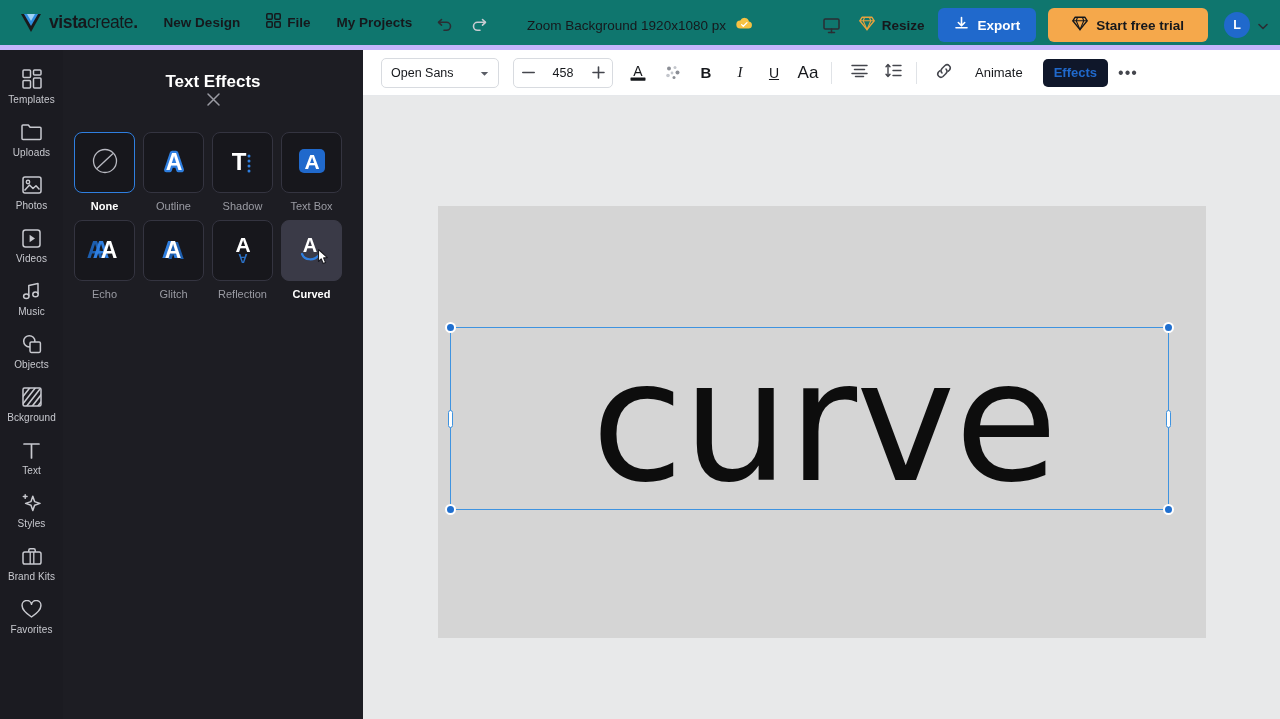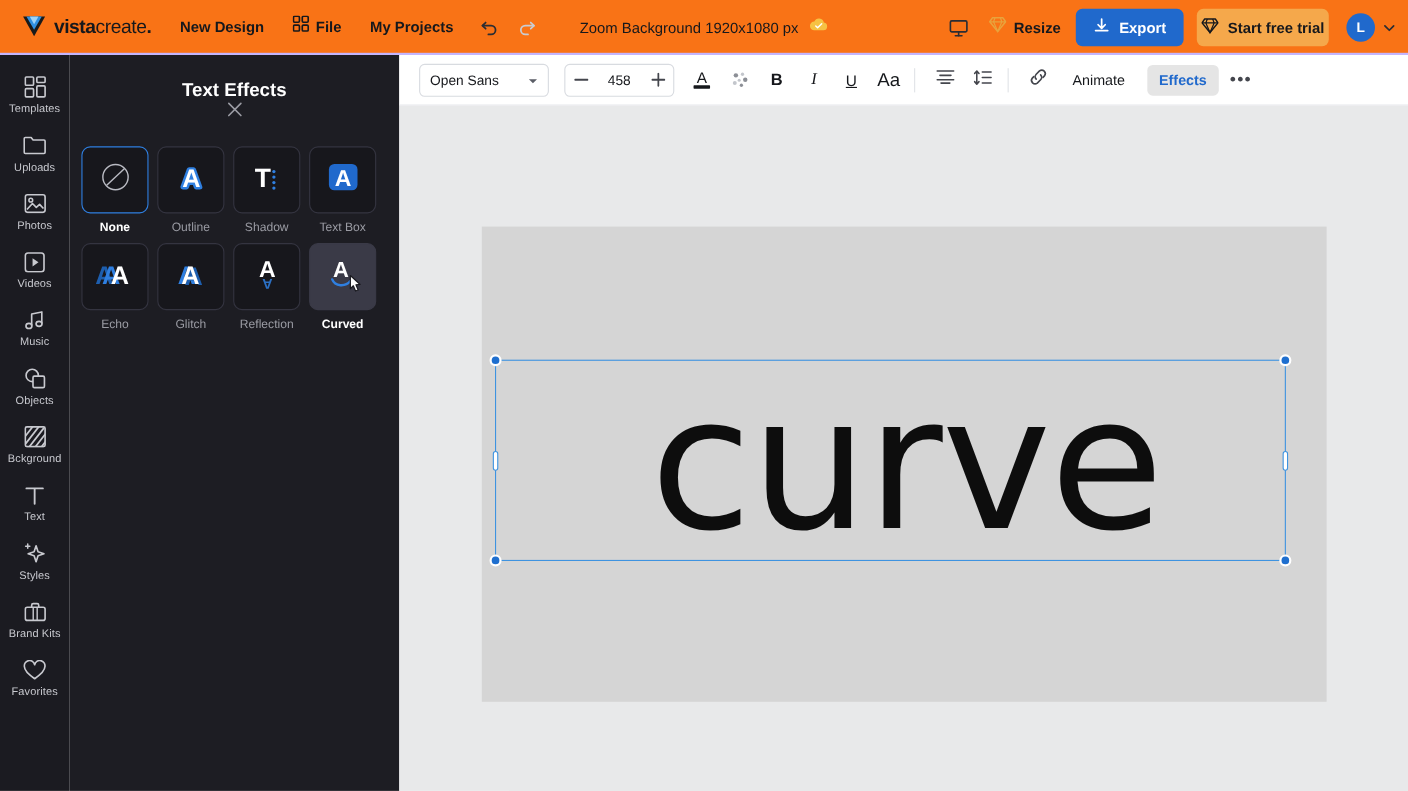--- a/index.html
+++ b/index.html
@@ -7,21 +7,21 @@
     width: 1280px; height: 719px;
     font-family: "Liberation Sans", sans-serif;
     background: #ffffff;
     overflow: hidden;
   }
   .app { position: relative; width: 1280px; height: 719px; }
 
   
   .header {
     position: absolute; top: 0; left: 0; width: 1280px; height: 50px;
-    background: #f97316; border-bottom: 2px solid #c4b5fd;
+    background: #0f766e; border-bottom: 5px solid #c4b5fd;
     display: flex; align-items: center;
   }
   .logo-wrap { display: flex; align-items: center; margin-left: 20px; gap: 7px; }
   .logo-mark { width: 22px; height: 20px; position: relative; }
   .logo-text {
     font-size: 17.5px; font-weight: bold; color: #16181c; letter-spacing: -0.4px;
   }
   .logo-text .light { font-weight: normal; }
   .logo-dot { font-weight: bold; }
   .hdr-link {
@@ -50,21 +50,21 @@
   }
   .resize-btn .lbl { font-size: 13.5px; font-weight: bold; color: #16181c; }
   .btn-export {
     display: flex; align-items: center; gap: 8px;
     background: #2069cc; color: #fff; border-radius: 6px;
     height: 34px; padding: 0 16px; font-size: 13.5px; font-weight: bold; cursor: pointer;
   }
   .btn-trial {
     display: flex; align-items: center; gap: 8px;
     background: #f5a84b; color: #16181c; border-radius: 6px;
-    height: 34px; padding: 0 4px; font-size: 13.5px; font-weight: bold;
+    height: 34px; padding: 0 24px; font-size: 13.5px; font-weight: bold;
     cursor: pointer; margin-left: 12px;
   }
   .avatar {
     width: 26px; height: 26px; border-radius: 50%; background: #2069cc;
     color: #fff; font-size: 12.5px; font-weight: bold;
     display: flex; align-items: center; justify-content: center;
     margin-left: 16px; cursor: pointer;
   }
   .caret-sm { margin-left: 8px; cursor: pointer; }
 
@@ -140,21 +140,21 @@
     cursor: pointer; margin-left: 4px; border-radius: 4px;
   }
   .tb-sep { width: 1px; height: 22px; background: #e0e3e7; margin: 0 8px; }
   .tb-text {
     font-size: 13px; color: #16181c; font-weight: normal; padding: 0 10px;
     height: 28px; display: flex; align-items: center; border-radius: 5px; cursor: pointer;
   }
   .tb-effects {
     font-size: 13px; color: #2069cc; font-weight: bold; padding: 0 11px;
     height: 28px; display: flex; align-items: center;
-    background: #e5e5e5; border-radius: 5px; cursor: pointer;
+    background: #0f172a; border-radius: 5px; cursor: pointer;
   }
   .tb-dots { color: #44464d; font-size: 16px; letter-spacing: 1px; padding: 0 10px; cursor: pointer; }
 
   
   .workspace {
     position: absolute; left: 363px; top: 96px; width: 917px; height: 623px;
     background: #e8e9ea;
   }
   .canvas {
     position: absolute; left: 75px; top: 110px; width: 768px; height: 432px;

